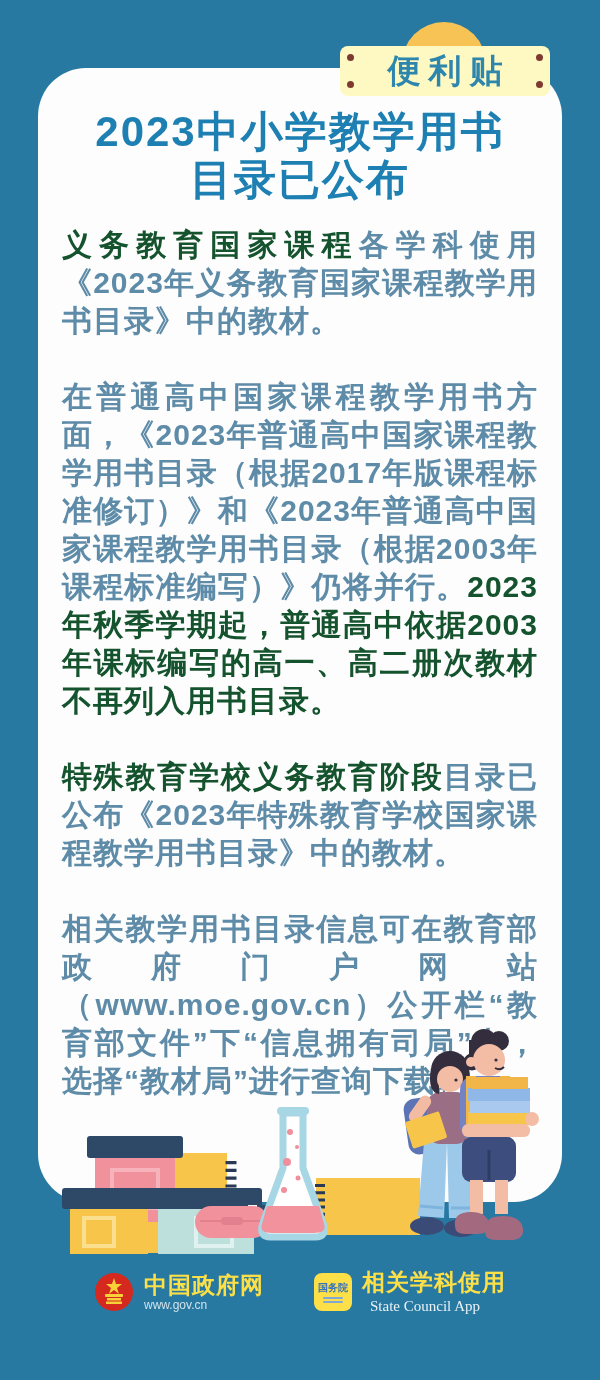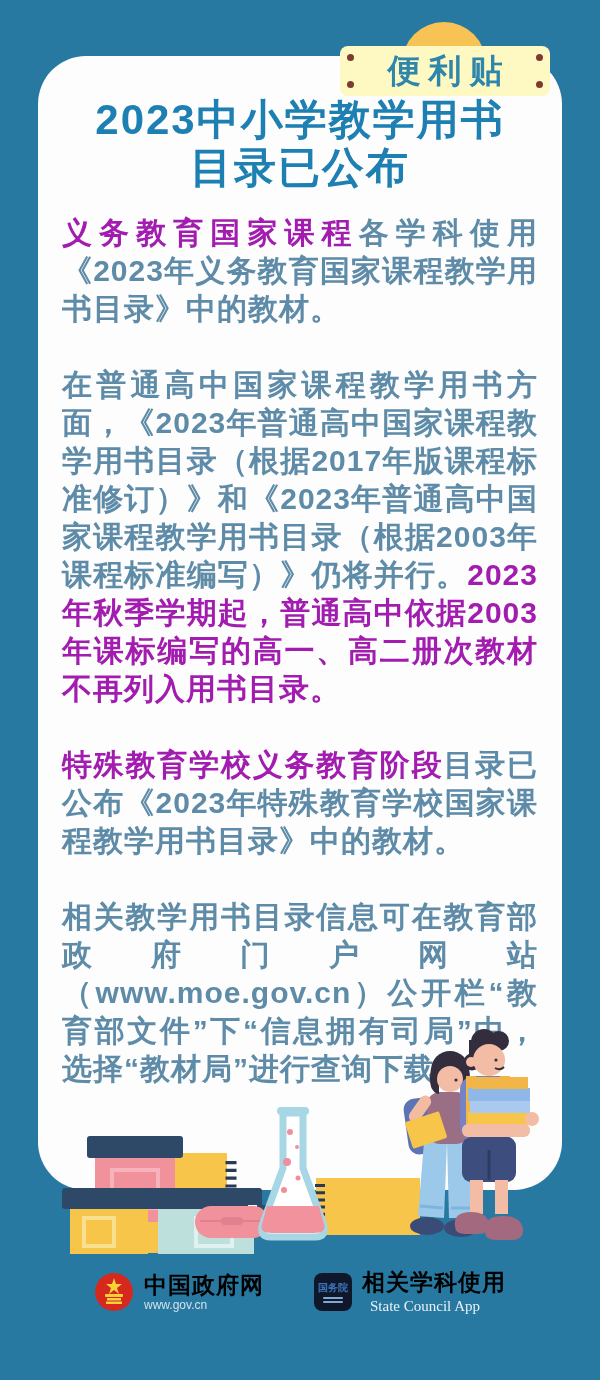--- a/index.html
+++ b/index.html
@@ -3,21 +3,21 @@
 <meta charset="utf-8">
 <style>
   html,body{margin:0;padding:0;background:#123;}
   .poster{
     position:relative;width:600px;height:1380px;margin:0 auto;
     background:#2879A2;overflow:hidden;
     font-family:"Liberation Sans","DejaVu Sans",sans-serif;
   }
   
   .card{
-    position:absolute;left:38px;top:56px;width:524px;height:1134px;
+    position:absolute;left:38px;top:68px;width:524px;height:1134px;
     background:#FCFDFC;border-radius:48px;z-index:1;
   }
   
   .badge-bump{
     position:absolute;left:402px;top:22px;width:84px;height:60px;
     background:#F7C355;border-radius:42px 42px 0 0;z-index:2;
   }
   .badge{
     position:absolute;left:340px;top:46px;width:210px;height:50px;
     background:#fef9c3;border-radius:8px;z-index:3;
@@ -36,39 +36,39 @@
     font-size:42px;font-weight:800;line-height:1.14;letter-spacing:2px;
   }
   
   .content{padding:22px 24px 0 24px;}
   .para{
     margin:0 0 38px 0;
     font-size:30px;line-height:38px;font-weight:600;letter-spacing:1px;
     color:#5E8BA8;
     text-align:justify;text-justify:inter-ideograph;
   }
-  .hl{color:#a21caf;}
+  .hl{color:#14532d;}
   
   .illustration{position:absolute;left:0;top:1020px;width:600px;height:240px;z-index:2;}
   
   .footer{
     position:absolute;left:0;top:1270px;width:600px;z-index:1;
     display:flex;justify-content:center;align-items:center;gap:50px;
   }
   .logo{display:flex;align-items:center;gap:10px;}
   .logo-text{display:flex;flex-direction:column;line-height:1.1;}
-  .logo-name{color:#000000;font-size:23px;font-weight:800;letter-spacing:1px;}
+  .logo-name{color:#fde047;font-size:23px;font-weight:800;letter-spacing:1px;}
   .logo-sub{color:rgba(255,255,255,0.78);font-size:12px;margin-top:1px;}
   .logo-sub-serif{
     color:rgba(255,255,255,0.9);font-size:15px;margin-top:3px;
     font-family:"Liberation Serif","DejaVu Serif",serif;
     margin-left:8px;
   }
   .app-icon{
-    width:38px;height:38px;background:#0f172a;border-radius:8px;
+    width:38px;height:38px;background:#fde047;border-radius:8px;
     display:flex;flex-direction:column;align-items:center;justify-content:center;gap:2px;
   }
   .app-icon-label{color:#3A74B8;font-size:10px;font-weight:800;letter-spacing:0;}
   .app-icon-line{width:20px;height:2px;background:#7FA8D6;border-radius:1px;}
 </style>
 </head>
 <body>
 
 <div class="poster">
 

